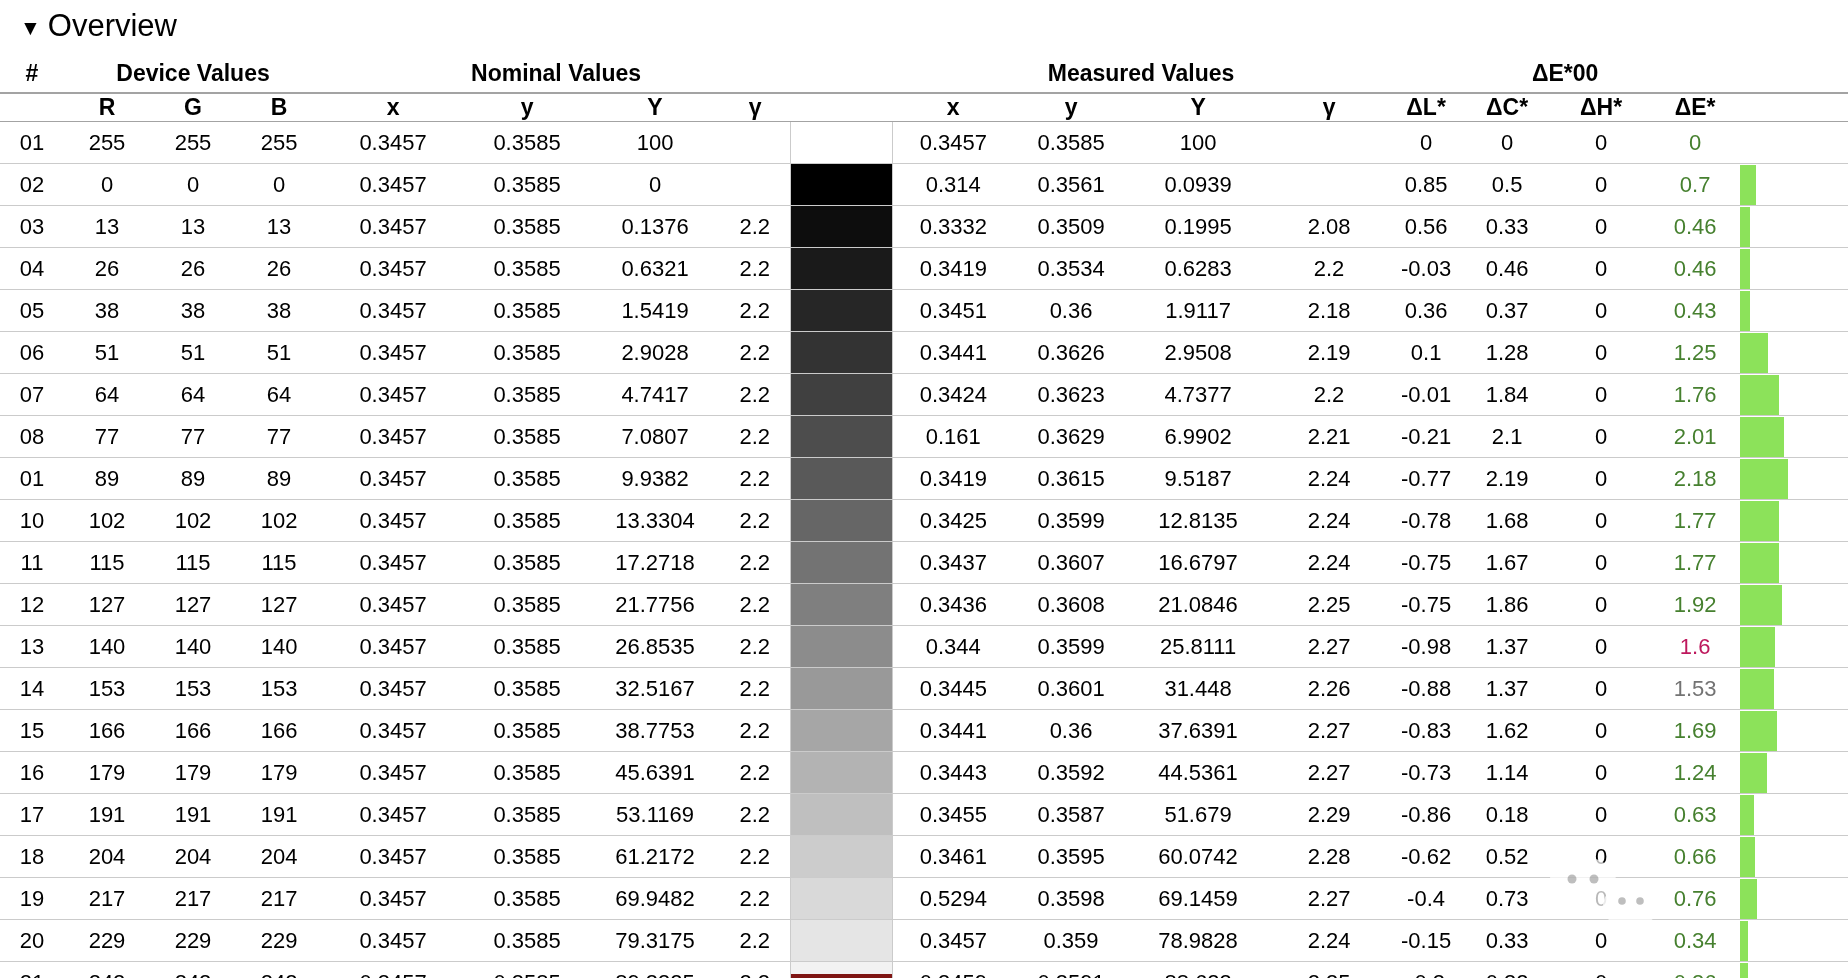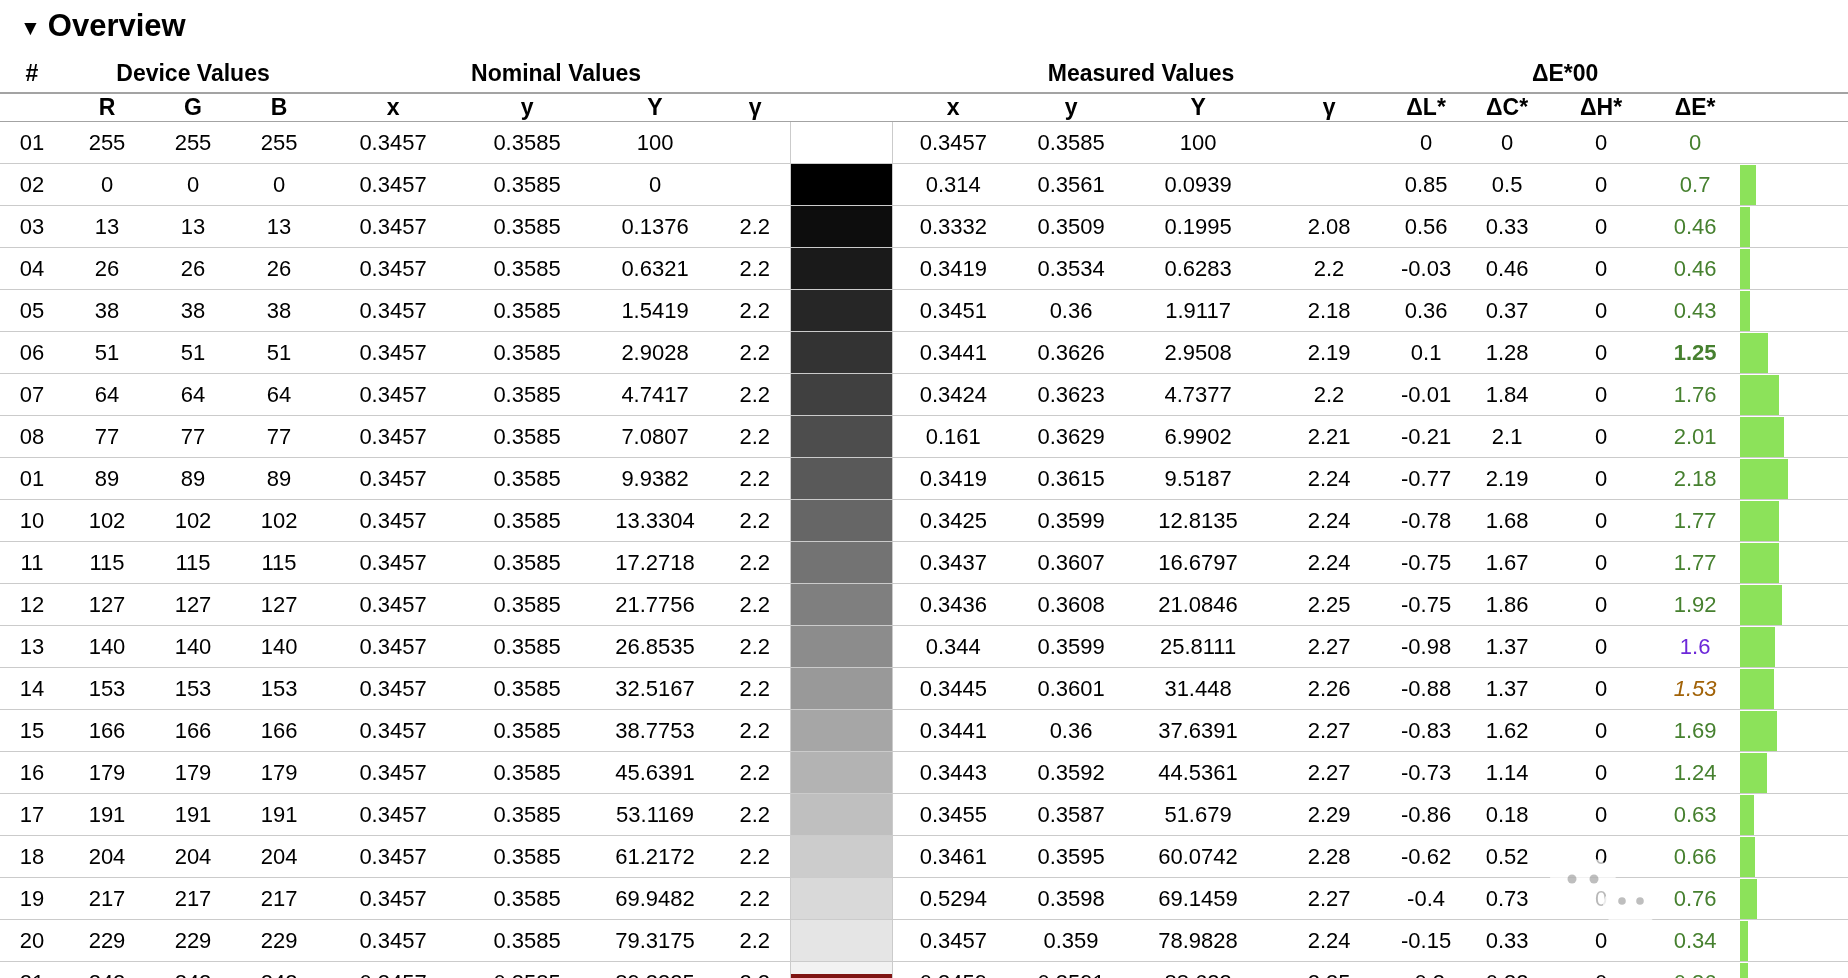--- a/index.html
+++ b/index.html
@@ -4,21 +4,21 @@
 <style>
   html,body{margin:0;padding:0;}
   body{
     width:1848px;height:978px;background:#ffffff;overflow:hidden;position:relative;
     font-family:"Liberation Sans",sans-serif;color:#000;
   }
   .title-row{
     display:flex;align-items:center;height:52px;padding-left:20px;box-sizing:border-box;
   }
   .tri{font-size:21px;line-height:1;margin-right:7px;margin-top:2px;}
-  .title-text{font-size:31px;font-weight:bold;letter-spacing:0px;}
+  .title-text{font-size:31px;font-weight:normal;letter-spacing:0px;}
   table{border-collapse:collapse;table-layout:fixed;width:1848px;}
   thead td,thead th{padding:0;}
   tr.grp td{
     font-size:23px;font-weight:bold;text-align:center;vertical-align:bottom;
     height:35px;padding-bottom:5px;border-bottom:2px solid #a3a3a3;
   }
   tr.colhdr th{
     font-size:23px;font-weight:bold;text-align:center;vertical-align:middle;
     height:27px;border-bottom:1px solid #a3a3a3;
   }
@@ -238,21 +238,21 @@
         <td class="swatch-cell">
           <div class="swatch-fill" style="background: rgb(51, 51, 51);"></div>
         </td>
         <td>0.3441</td>
         <td>0.3626</td>
         <td>2.9508</td>
         <td>2.19</td>
         <td>0.1</td>
         <td>1.28</td>
         <td>0</td>
-        <td class="de-cell" style="color: rgb(70, 128, 47); font-weight: bold;">1.25</td>
+        <td class="de-cell" style="color: rgb(70, 128, 47);">1.25</td>
         <td class="bar-cell">
           <div class="bar" style="width: 27.5px; background: rgb(140, 226, 90);"></div>
         </td>
       </tr>
       <tr>
         <td>07</td>
         <td>64</td>
         <td>64</td>
         <td>64</td>
         <td>0.3457</td>
@@ -406,21 +406,21 @@
         <td class="swatch-cell">
           <div class="swatch-fill" style="background: rgb(140, 140, 140);"></div>
         </td>
         <td>0.344</td>
         <td>0.3599</td>
         <td>25.8111</td>
         <td>2.27</td>
         <td>-0.98</td>
         <td>1.37</td>
         <td>0</td>
-        <td class="de-cell" style="color: #6d28d9;">1.6</td>
+        <td class="de-cell" style="color: #be185d;">1.6</td>
         <td class="bar-cell">
           <div class="bar" style="width: 35.2px; background: rgb(140, 226, 90);"></div>
         </td>
       </tr>
       <tr>
         <td>14</td>
         <td>153</td>
         <td>153</td>
         <td>153</td>
         <td>0.3457</td>
@@ -430,21 +430,21 @@
         <td class="swatch-cell">
           <div class="swatch-fill" style="background: rgb(153, 153, 153);"></div>
         </td>
         <td>0.3445</td>
         <td>0.3601</td>
         <td>31.448</td>
         <td>2.26</td>
         <td>-0.88</td>
         <td>1.37</td>
         <td>0</td>
-        <td class="de-cell" style="color: #a16207; font-style: italic;">1.53</td>
+        <td class="de-cell" style="color: #737373;">1.53</td>
         <td class="bar-cell">
           <div class="bar" style="width: 33.66px; background: rgb(140, 226, 90);"></div>
         </td>
       </tr>
       <tr>
         <td>15</td>
         <td>166</td>
         <td>166</td>
         <td>166</td>
         <td>0.3457</td>

